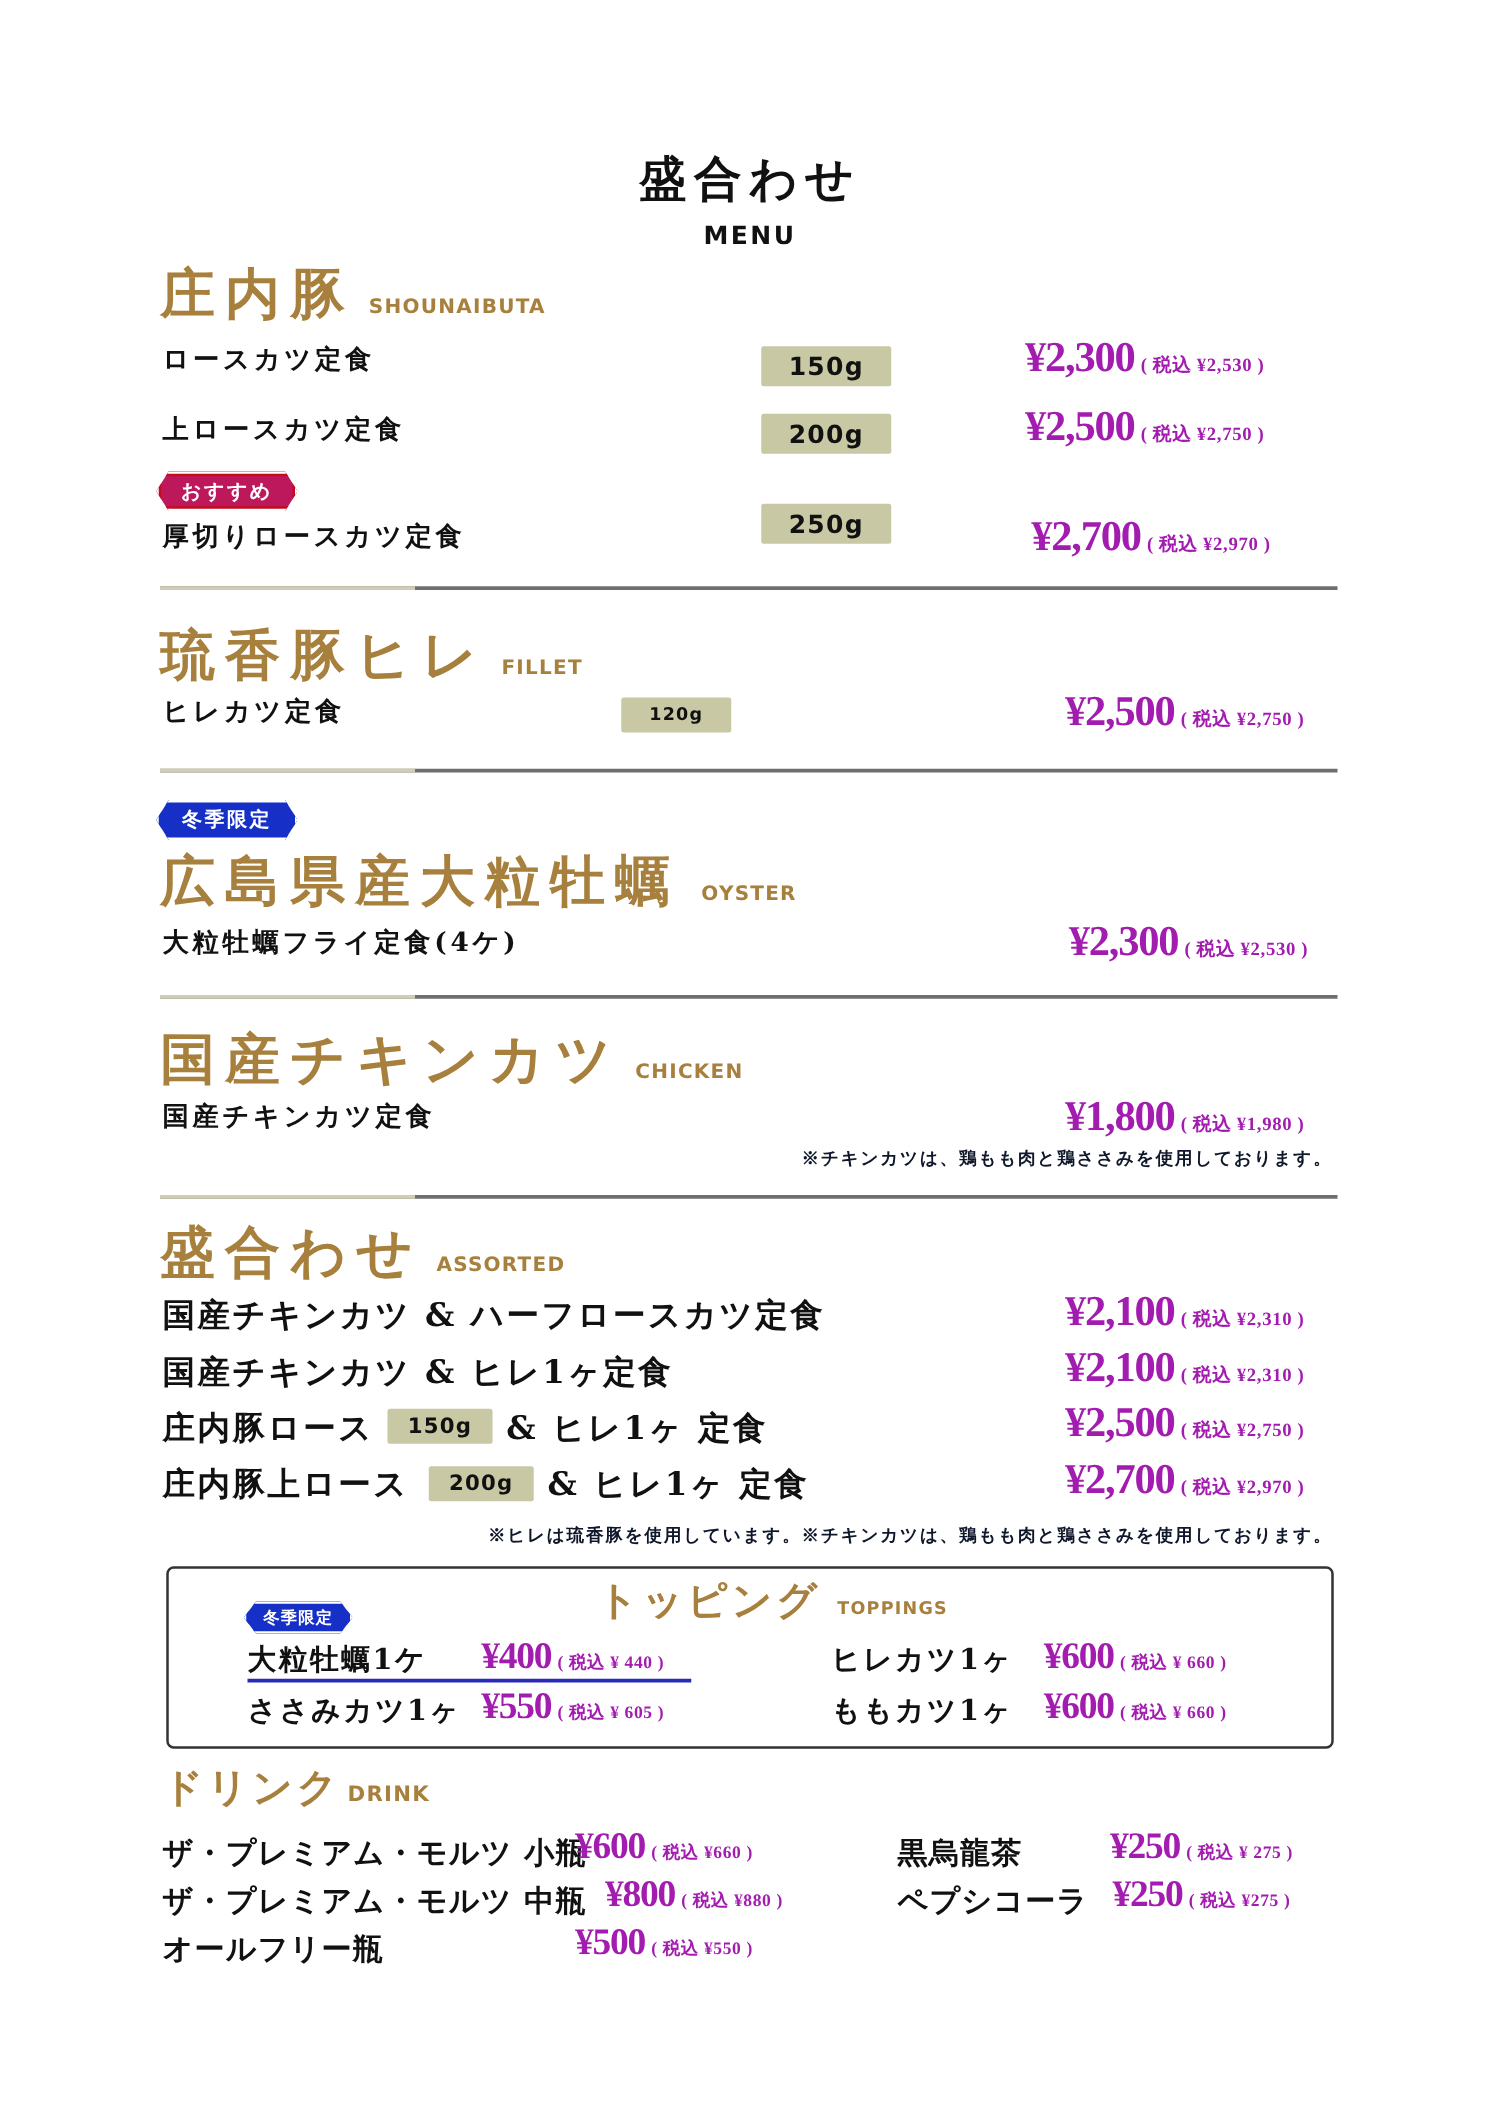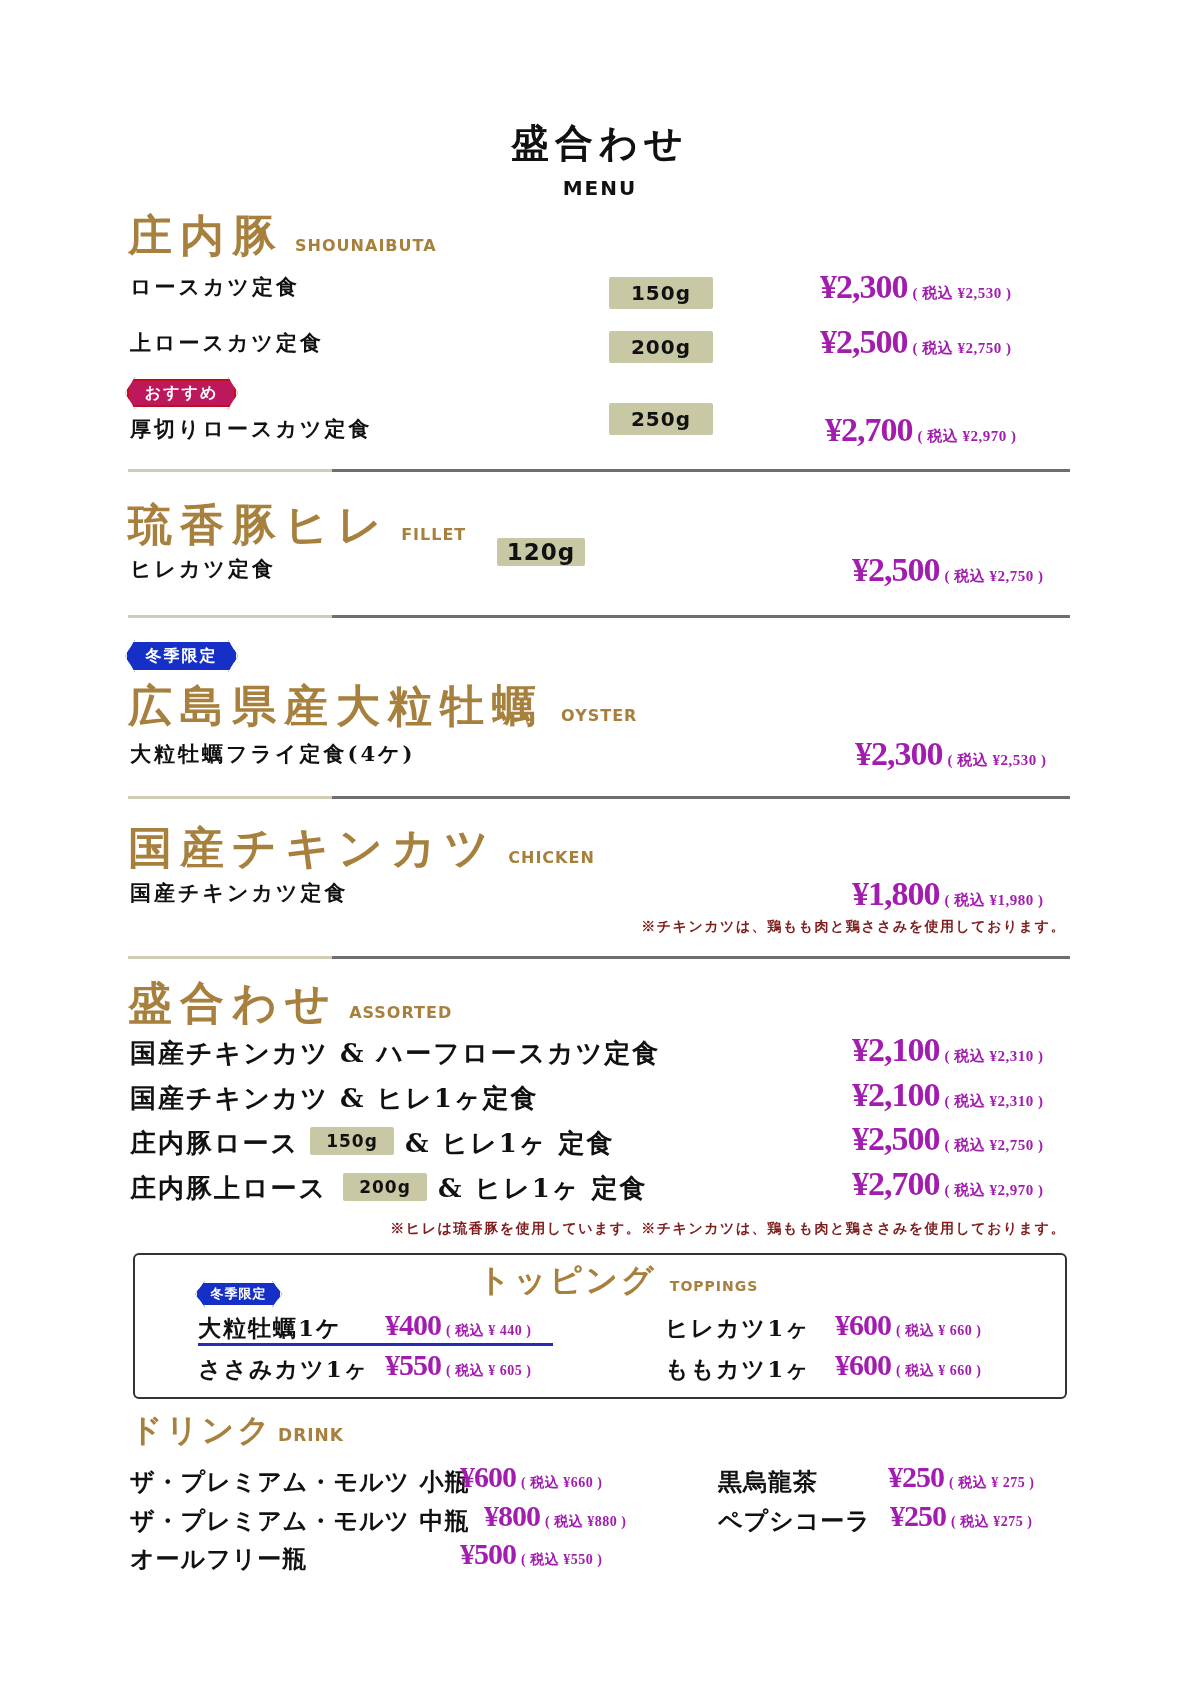--- a/index.html
+++ b/index.html
@@ -13,21 +13,21 @@
   .item { font-size:21px; font-weight:bold; color:#111; letter-spacing:3px; line-height:1; }
   .item-sm { font-size:26px; font-weight:bold; color:#111; letter-spacing:2px; line-height:1; }
   .weight { background:#c9c8a4; color:#111; font-family:"DejaVu Sans", sans-serif; font-weight:bold; font-size:20px; text-align:center; letter-spacing:1px; border-radius:2px; }
   .price { display:flex; align-items:baseline; color:#a21caf; font-family:Liberation Serif, serif; }
   .price .main { font-size:34px; font-weight:bold; letter-spacing:-1px; line-height:1; }
   .price .tax { font-size:15px; font-weight:bold; margin-left:5px; letter-spacing:0.5px; }
   .price.small .main { font-size:30px; }
   .price.small .tax { font-size:14px; }
   .divider { height:3px; background:#6f6f72; }
   .divider .lead { position:absolute; left:0; top:0; height:3px; width:204px; background:#cfcdb4; }
-  .note { font-size:14px; font-weight:bold; color:#7f1d1d; letter-spacing:1.5px; }
+  .note { font-size:14px; font-weight:bold; color:#0f172a; letter-spacing:1.5px; }
   .badge { height:32px; color:#fff; font-size:16px; font-weight:bold; display:flex; align-items:center; justify-content:center; letter-spacing:2px;
            clip-path: polygon(10px 0, calc(100% - 10px) 0, 100% 50%, calc(100% - 10px) 100%, 10px 100%, 0 50%); }
   .badge-red { background:#be185d; box-shadow: inset 0 0 0 2px #fff, inset 0 0 0 4px #c10d1c; }
   .badge-blue { background:#1630c7; box-shadow: inset 0 0 0 2px #fff, inset 0 0 0 4px #1630c7; }
   .badge.small { height:26px; font-size:13px; letter-spacing:1px; }
   .toppings-box { border:2px solid #333; border-radius:6px; background:#fff; }
   .blue-line { height:3px; background:#2a2ab8; }
 </style>
 </head>
 <body>
@@ -64,21 +64,21 @@
 
 <div class="abs divider" style="left:128px;top:469px;width:942px;">
     <div class="lead"></div>
   </div>
 
 <div class="abs" style="left:128px;top:503px;">
   <span class="sec-jp">琉香豚ヒレ</span>
   <span class="sec-en" style="margin-left:6px;">FILLET</span>
 </div>
 <div class="abs item" style="left:130px;top:558px;">ヒレカツ定食</div>
-<div class="abs weight" style="left:497px;top:538px;width:88px;height:28px;line-height:28px;font-size:23px;">120g</div>
+<div class="abs weight" style="left:497px;top:558px;width:88px;height:28px;line-height:28px;font-size:14px;">120g</div>
 <div class="abs price" style="left:852px;top:553px;">
   <span class="main">¥2,500</span>
   <span class="tax">( 税込 ¥2,750 )</span>
 </div>
 <div class="abs divider" style="left:128px;top:615px;width:942px;">
     <div class="lead"></div>
   </div>
 
 <div class="abs badge badge-blue" style="left:125px;top:640px;width:113px;">冬季限定</div>
 <div class="abs" style="left:128px;top:684px;">

